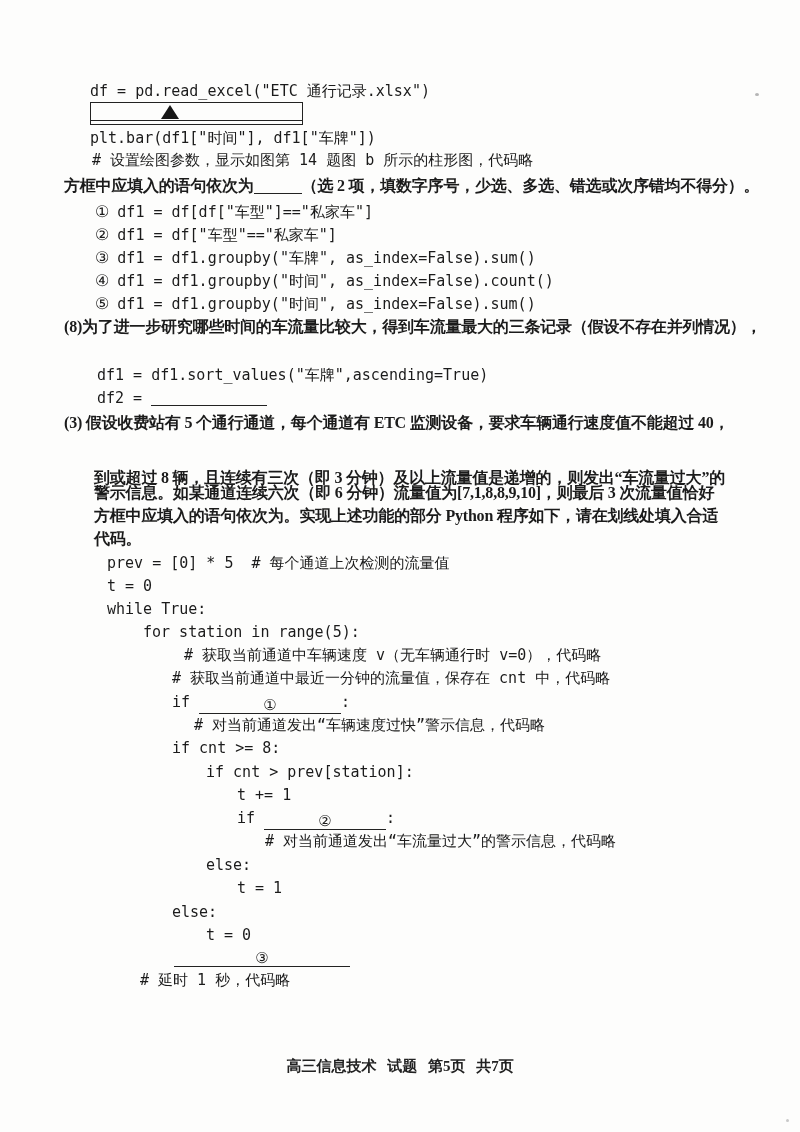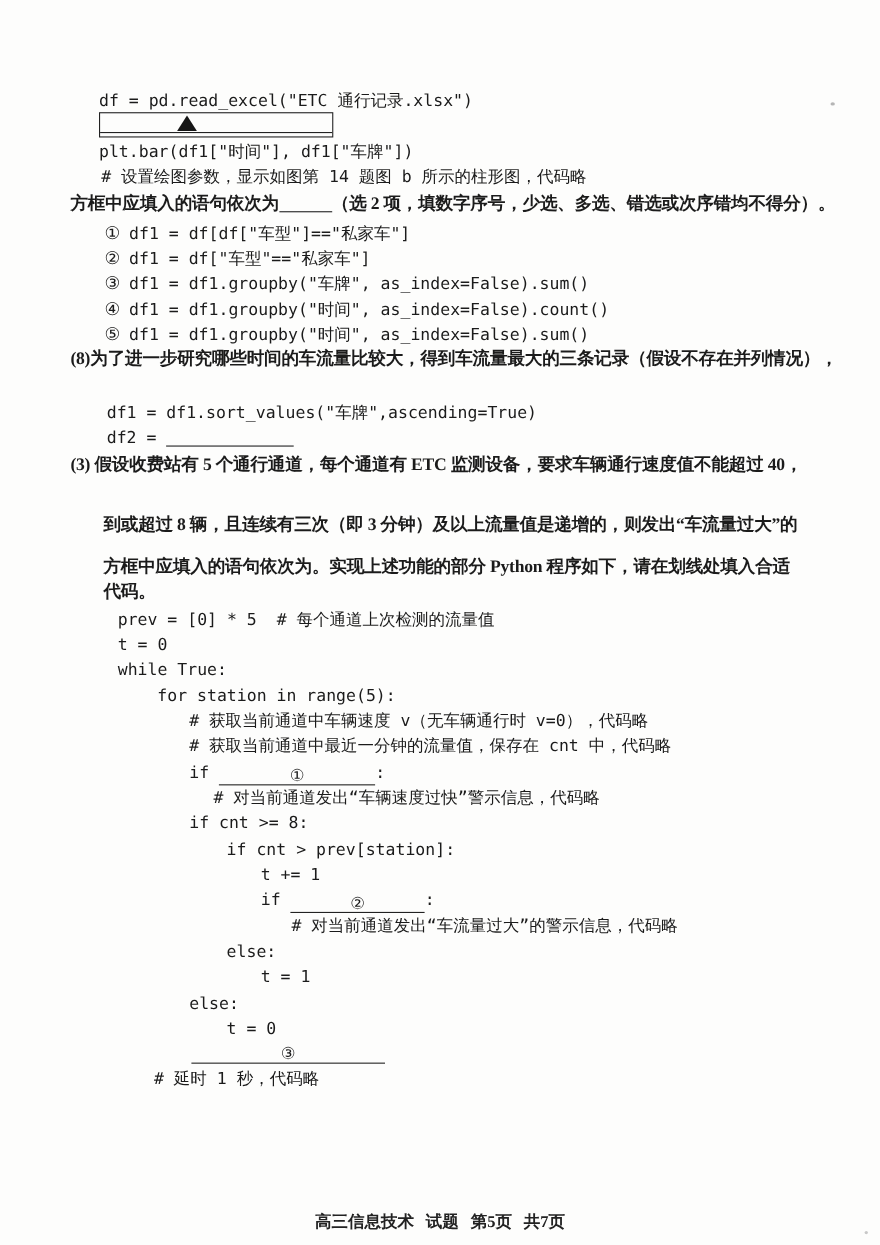--- a/index.html
+++ b/index.html
@@ -64,21 +64,20 @@
     border-right:9px solid transparent;
     border-bottom:14px solid #161616;
   }
   .footer{
     position:absolute;left:0;right:0;top:1057px;
     text-align:center;
     font-family:"Liberation Serif","DejaVu Serif",serif;
     font-size:15px;font-weight:600;
     word-spacing:7px;
     color:#222;
-    margin-top:44px;
   }
   .speck{position:absolute;border-radius:50%;}
 </style>
 </head>
 <body>
 
 <div class="page">
 
   <div class="line code" style="left:90px;top:82px">df = pd.read_excel("ETC 通行记录.xlsx")</div>
 
@@ -97,28 +96,29 @@
   <div class="line code" style="left:95px;top:248px"><span class="optnum">③</span><span>df1 = df1.groupby("车牌", as_index=False).sum()</span></div>
   <div class="line code" style="left:95px;top:271px"><span class="optnum">④</span><span>df1 = df1.groupby("时间", as_index=False).count()</span></div>
   <div class="line code" style="left:95px;top:294px"><span class="optnum">⑤</span><span>df1 = df1.groupby("时间", as_index=False).sum()</span></div>
 
   <div class="line cn" style="left:64px;top:317px">(8)为了进一步研究哪些时间的车流量比较大，得到车流量最大的三条记录（假设不存在并列情况），</div>
   <div class="line code" style="left:97px;top:366px">df1 = df1.sort_values("车牌",ascending=True)</div>
   <div class="line code" style="left:97px;top:389px"><span>df2 = </span><span class="blank df2blank"></span></div>
 
   <div class="line cn" style="left:64px;top:413px">(3) 假设收费站有 5 个通行通道，每个通道有 ETC 监测设备，要求车辆通行速度值不能超过 40，</div>
   <div class="line cn" style="left:94px;top:468px">到或超过 8 辆，且连续有三次（即 3 分钟）及以上流量值是递增的，则发出“车流量过大”的</div>
+  <div class="line cn" style="left:94px;top:483px">警示信息。如某通道连续六次（即 6 分钟）流量值为[7,1,8,8,9,10]，则最后 3 次流量值恰好</div>
   <div class="line cn" style="left:94px;top:506px">方框中应填入的语句依次为。实现上述功能的部分 Python 程序如下，请在划线处填入合适</div>
   <div class="line cn" style="left:94px;top:529px">代码。</div>
 
   <div class="line code" style="left:107px;top:554px">prev = [0] * 5  # 每个通道上次检测的流量值</div>
   <div class="line code" style="left:107px;top:577px">t = 0</div>
   <div class="line code" style="left:107px;top:600px">while True:</div>
   <div class="line code" style="left:143px;top:623px">for station in range(5):</div>
-  <div class="line code" style="left:172px;top:646px"># 获取当前通道中车辆速度 v（无车辆通行时 v=0），代码略</div>
+  <div class="line code" style="left:184px;top:646px"># 获取当前通道中车辆速度 v（无车辆通行时 v=0），代码略</div>
   <div class="line code" style="left:172px;top:669px"># 获取当前通道中最近一分钟的流量值，保存在 cnt 中，代码略</div>
 
   <div class="line code" style="left:172px;top:693px"><span>if </span><span class="blank b1"><span class="circ">①</span></span><span>:</span></div>
 
   <div class="line code" style="left:194px;top:716px"># 对当前通道发出“车辆速度过快”警示信息，代码略</div>
   <div class="line code" style="left:172px;top:739px">if cnt &gt;= 8:</div>
   <div class="line code" style="left:206px;top:763px">if cnt &gt; prev[station]:</div>
   <div class="line code" style="left:237px;top:786px">t += 1</div>
 
   <div class="line code" style="left:237px;top:809px"><span>if </span><span class="blank b2"><span class="circ">②</span></span><span>:</span></div>

